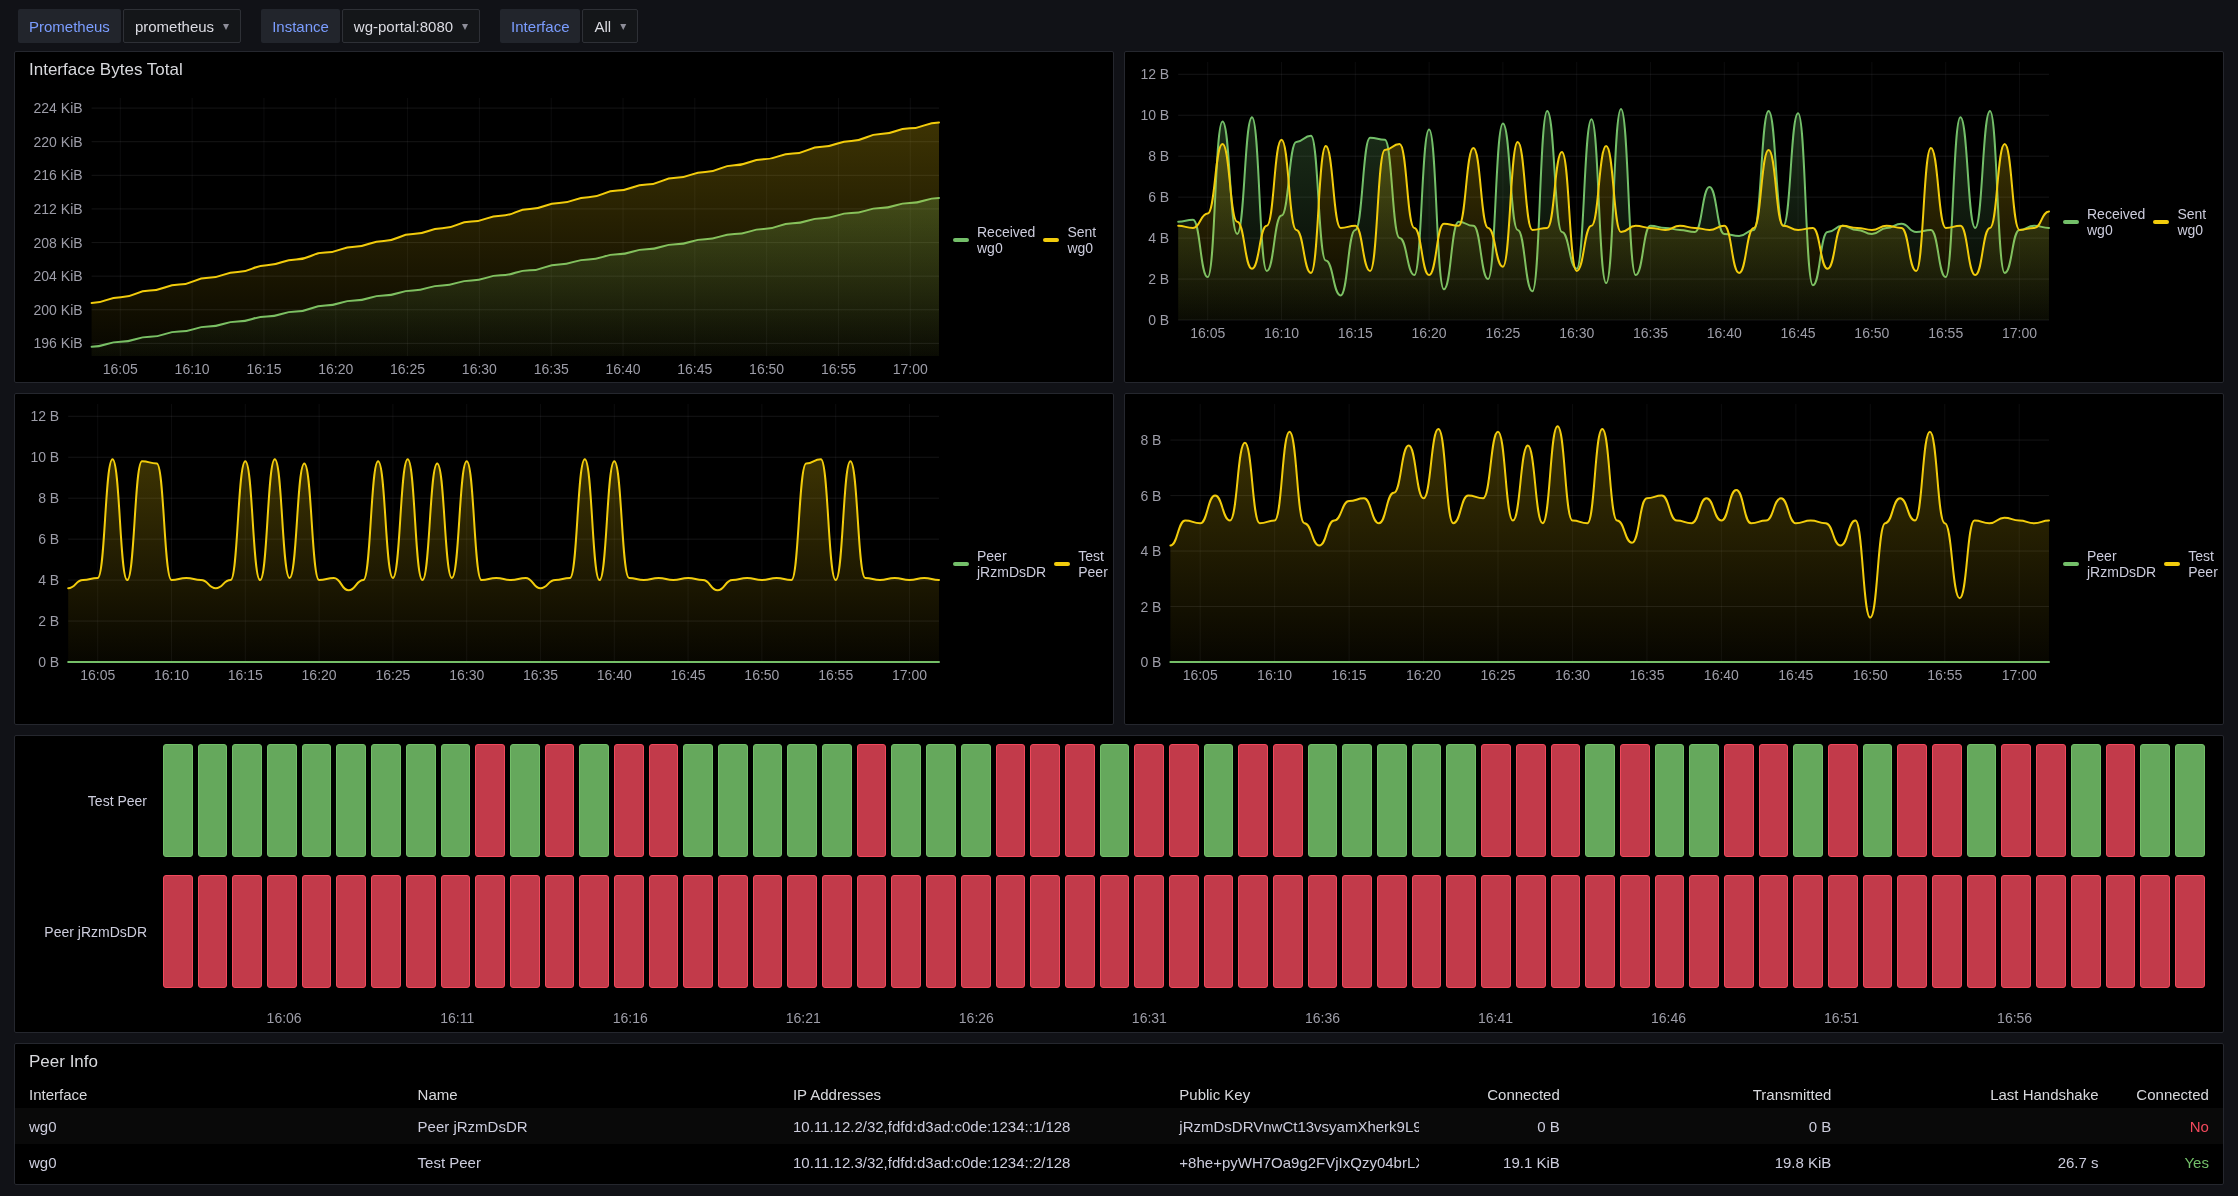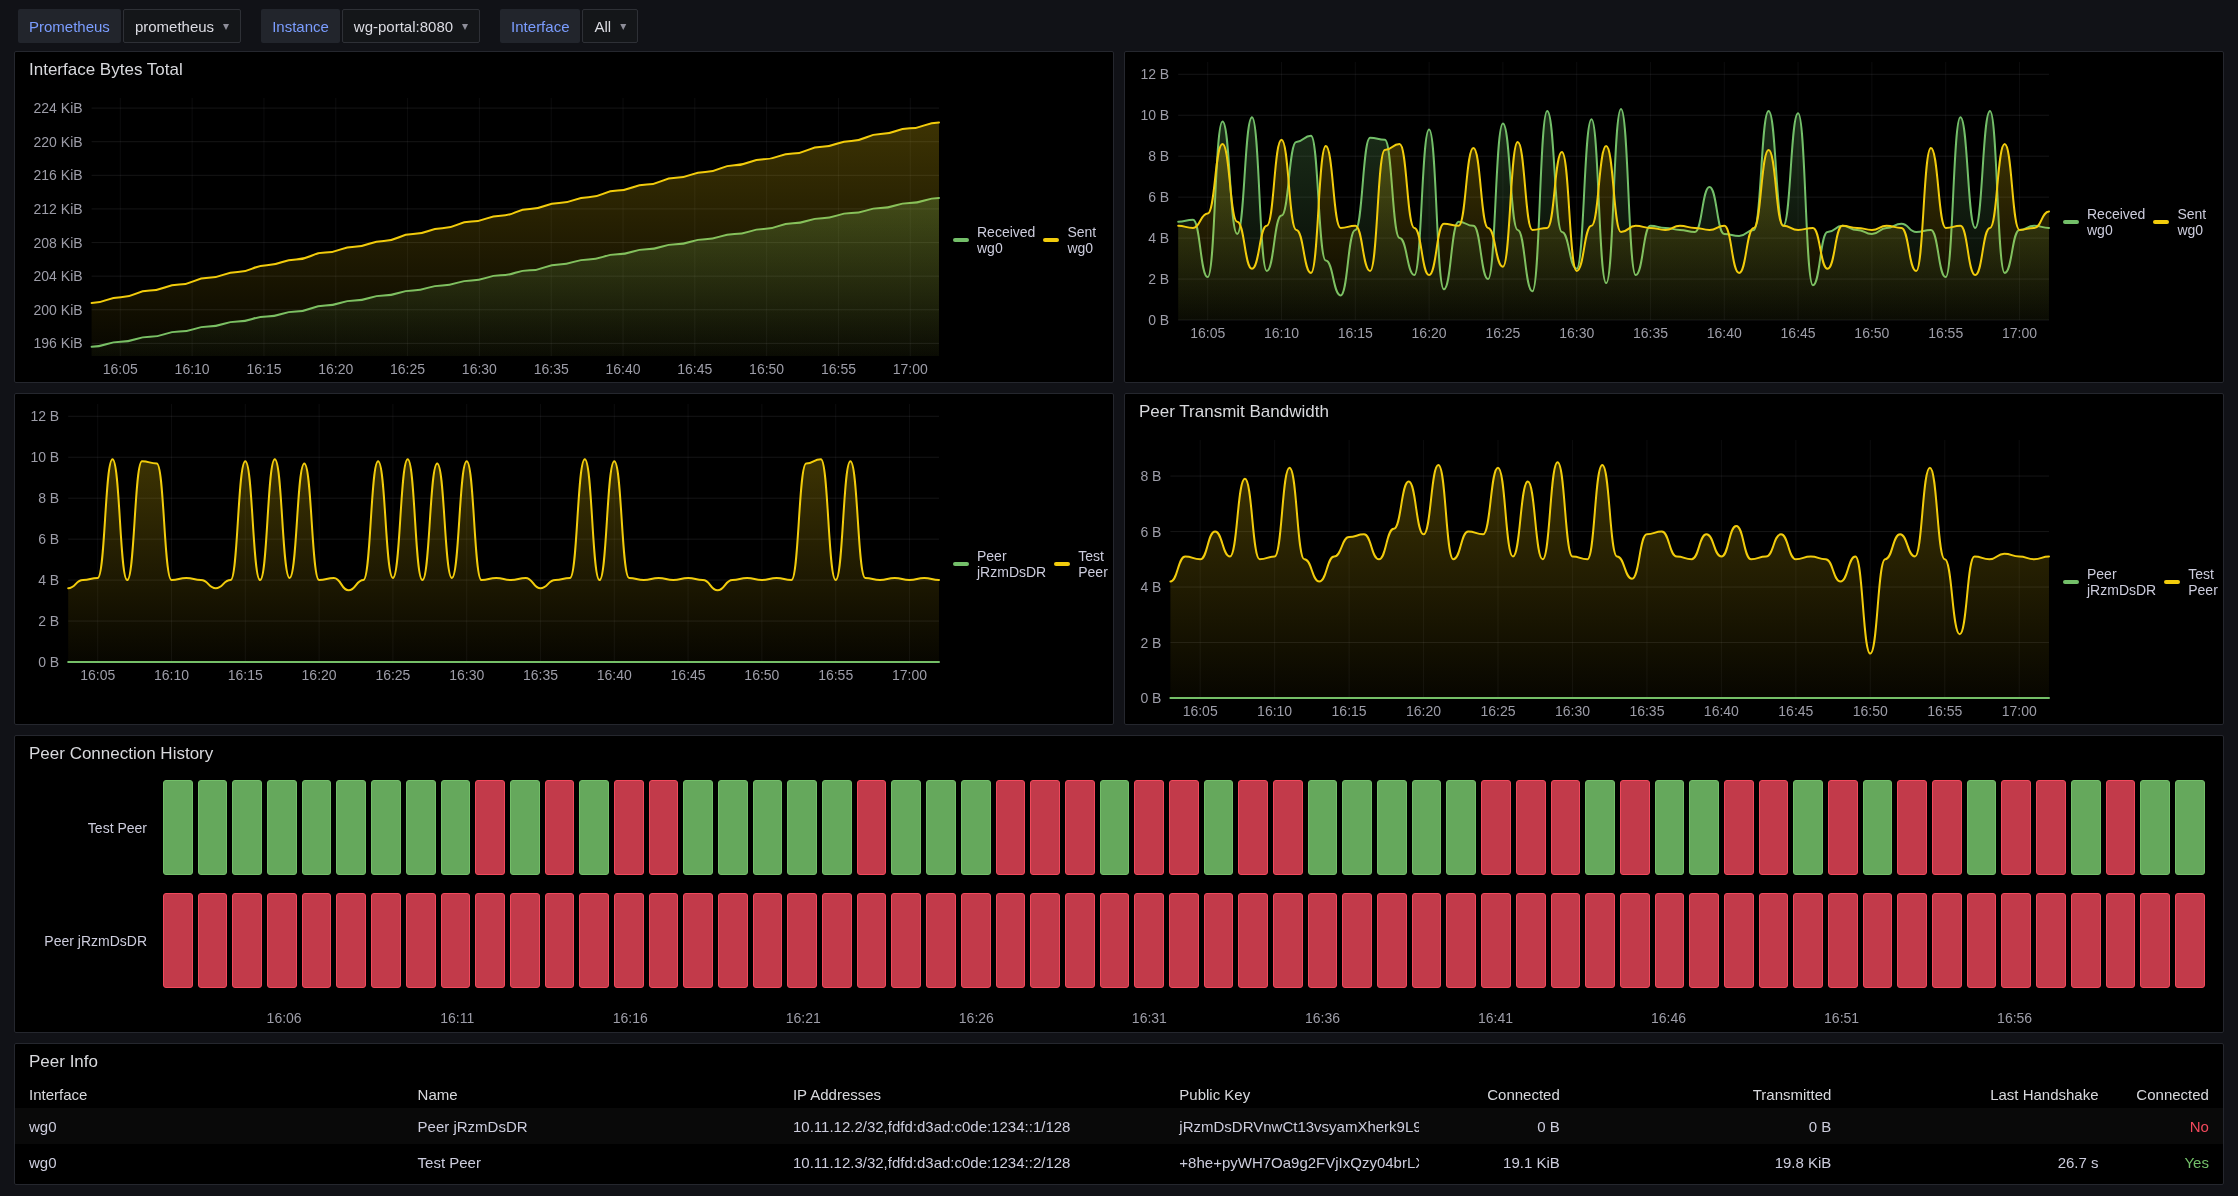--- a/index.html
+++ b/index.html
@@ -282,21 +282,20 @@
           </div>
           <div class="legend-item">
             <span class="legend-swatch" style="background: rgb(242, 204, 12);"></span>
             <span>Test Peer</span>
           </div>
         </div>
     </div>
   </section>
 
   <section class="panel">
-    <header class="panel-title">Peer Transmit Bandwidth</header>
     <div class="chart-row">
       <div class="plot"><svg width="926" height="292" viewBox="0 0 926 292">
             <defs>
               <linearGradient id="g3_0" x1="0" y1="0" x2="0" y2="1">
                 <stop offset="0" stop-color="#73bf69" stop-opacity="0.25"></stop>
                 <stop offset="1" stop-color="#73bf69" stop-opacity="0.03"></stop>
               </linearGradient>
               <linearGradient id="g3_1" x1="0" y1="0" x2="0" y2="1">
                 <stop offset="0" stop-color="#f2cc0c" stop-opacity="0.25"></stop>
                 <stop offset="1" stop-color="#f2cc0c" stop-opacity="0.03"></stop>
@@ -348,21 +347,20 @@
           </div>
           <div class="legend-item">
             <span class="legend-swatch" style="background: rgb(242, 204, 12);"></span>
             <span>Test Peer</span>
           </div>
         </div>
     </div>
   </section>
 
   <section class="panel wide">
-    <header class="panel-title">Peer Connection History</header>
     <div class="sh-body">
         <div class="sh-row">
           <div class="sh-label">Test Peer</div>
           <div class="sh-bars">
             <div class="sh-bar G"></div>
             <div class="sh-bar G"></div>
             <div class="sh-bar G"></div>
             <div class="sh-bar G"></div>
             <div class="sh-bar G"></div>
             <div class="sh-bar G"></div>

